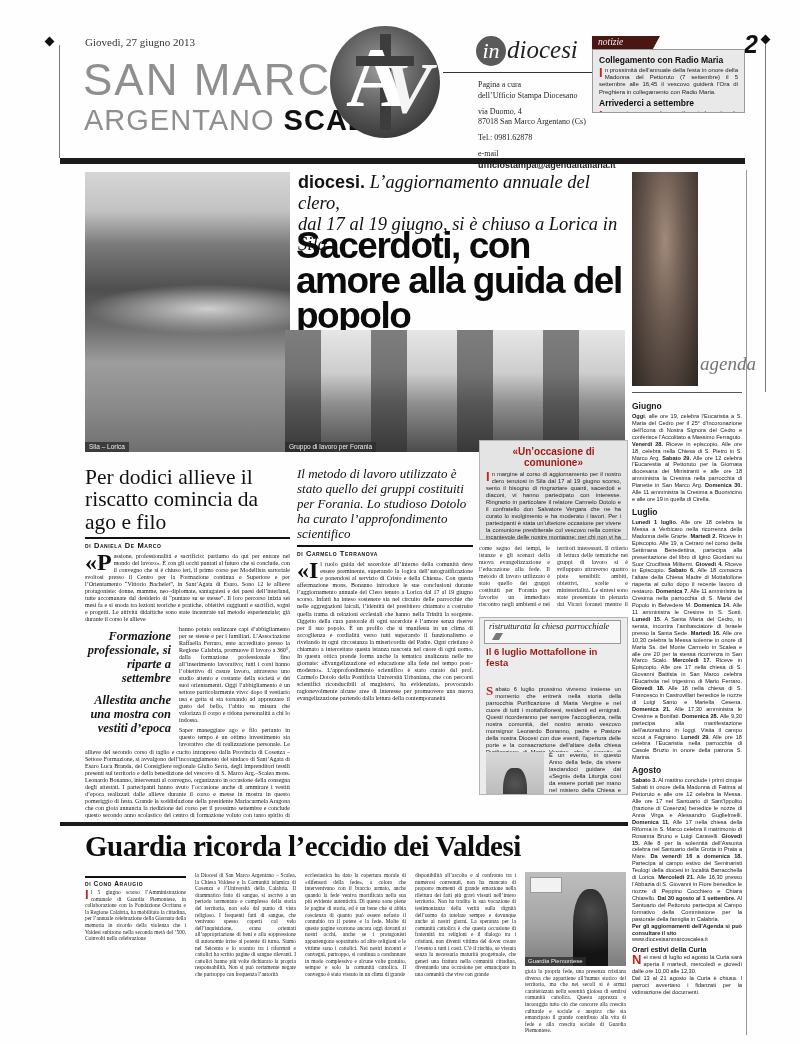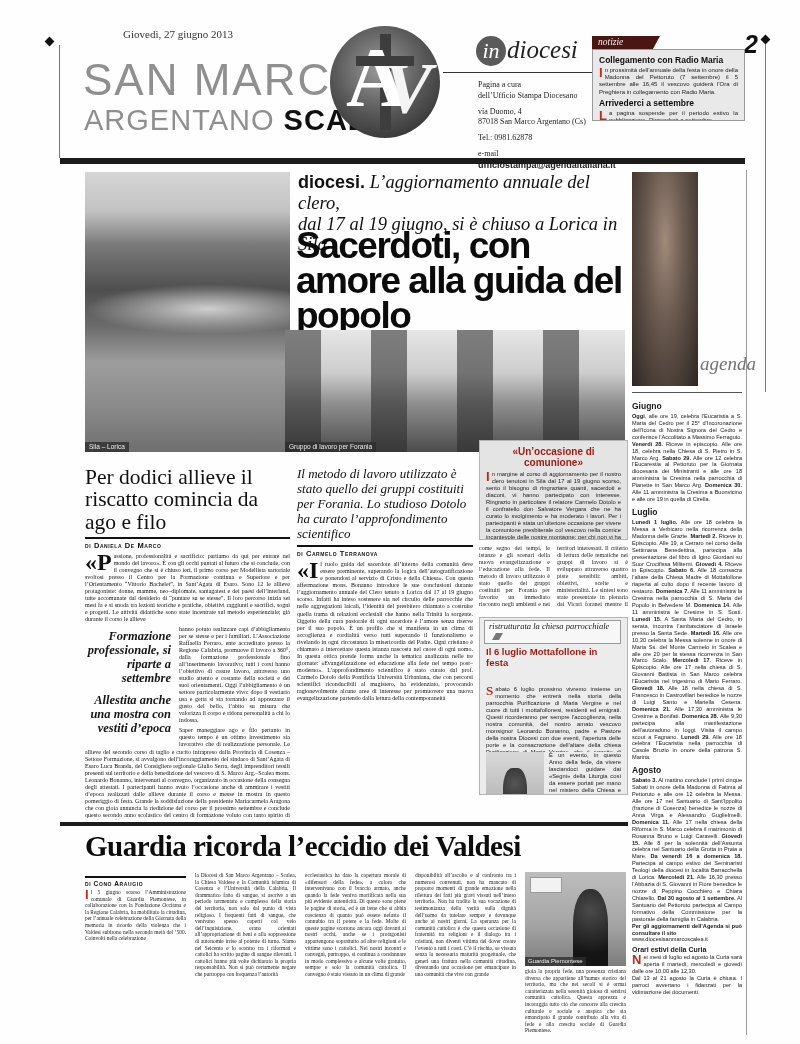--- a/index.html
+++ b/index.html
@@ -4,41 +4,41 @@
 <style>
   html,body{margin:0;padding:0;background:#fff;}
   .page{position:relative;width:800px;height:1044px;background:#fefefe;overflow:hidden;
         font-family:"Liberation Sans",sans-serif;color:#1a1a1a;}
   [data-interactable]{box-sizing:border-box;}
   
   .diamond{position:absolute;width:7px;height:7px;background:#111;transform:rotate(45deg);}
   .vline{position:absolute;width:1px;background:#777;}
   .pagenum{position:absolute;left:744px;top:30px;font:italic 700 25px "Liberation Sans",sans-serif;color:#111;}
   
-  .date{position:absolute;left:85px;top:28px;font:11px "Liberation Serif",serif;color:#333;margin-left:38px;}
+  .date{position:absolute;left:85px;top:36px;font:11px "Liberation Serif",serif;color:#333;}
   .mast1{position:absolute;left:83px;top:58px;font:44px/1 "Liberation Sans",sans-serif;color:#8f8f8f;letter-spacing:2px;}
   .mast2{position:absolute;left:84px;top:106px;font:29px/1 "Liberation Sans",sans-serif;color:#8f8f8f;letter-spacing:1px;}
   .mast2 b{color:#101010;font-weight:700;}
   .av{position:absolute;left:330px;top:26px;width:110px;height:112px;border-radius:50%;overflow:hidden;
       background:radial-gradient(circle at 45% 38%,#9a9a9a,#555 52%,#262626 95%);}
   .av::before{content:"";position:absolute;left:50px;top:8px;width:11px;height:96px;background:#3d3d3d;}
   .av::after{content:"";position:absolute;left:26px;top:30px;width:58px;height:10px;background:#3d3d3d;}
   .av-a{position:absolute;left:16px;top:10px;font:700 84px/1 "Liberation Serif",serif;color:#fff;}
   .av-v{position:absolute;left:54px;top:26px;font:italic 700 72px/1 "Liberation Serif",serif;color:#f4f4f4;}
   .ind{position:absolute;left:476px;top:36px;font:italic 25px/1.1 "Liberation Serif",serif;color:#222;}
   .ind-in{display:inline-block;width:30px;height:30px;border-radius:50%;background:#5a5a5a;color:#fff;
           text-align:center;line-height:30px;font-size:22px;margin-right:1px;}
   .ind-rule{position:absolute;left:443px;top:72px;width:212px;height:1px;background:#333;}
   .pub{position:absolute;left:478px;top:80px;width:130px;font:8px/1.35 "Liberation Serif",serif;color:#222;}
   .pub .gap{height:5px;}
   .pub .mail{font:700 9px "Liberation Sans",sans-serif;}
   .ntab{position:absolute;left:592px;top:36px;width:68px;height:20px;background:#4a1612;color:#eee;
         font:italic 9.5px/13px "Liberation Serif",serif;padding-left:6px;
         clip-path:polygon(0 0,100% 0,84% 100%,0 100%);}
-  .nbox{position:absolute;left:592px;top:49px;width:153px;height:72px;background:#e9e9e9;border:1px solid #9a9a9a;
+  .nbox{position:absolute;left:592px;top:49px;width:153px;height:64px;background:#e9e9e9;border:1px solid #9a9a9a;
         padding:4px 6px;overflow:hidden;}
   .nbox h4{margin:1px 0 2px;font:700 8.5px "Liberation Sans",sans-serif;color:#0e0e0e;}
   .nbox p{margin:0 0 2px;font:6px/1.2 "Liberation Sans",sans-serif;text-align:justify;color:#222;}
   .dcr{float:left;font:700 13px/10px "Liberation Sans",sans-serif;color:#c0281c;margin:1px 2px 0 0;}
   .hdr-rule{position:absolute;left:60px;top:158px;width:685px;border-top:2px solid #1c1c1c;border-bottom:4px solid #1c1c1c;height:2px;}
   
   .photo{position:absolute;overflow:hidden;}
   .capbar{position:absolute;left:0;bottom:0;background:rgba(45,45,45,.78);color:#eee;
           font:6.5px/1.5 "Liberation Sans",sans-serif;padding:0 4px;white-space:nowrap;}
   .ph-sila{left:85px;top:172px;width:205px;height:280px;

